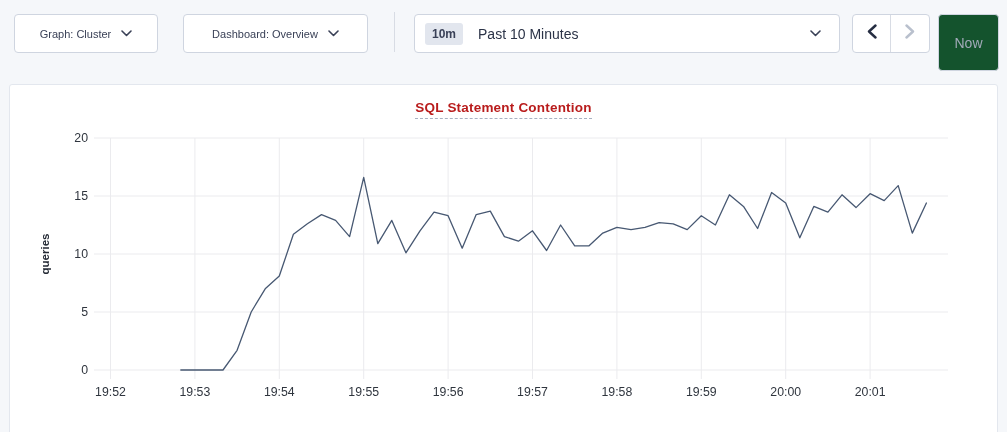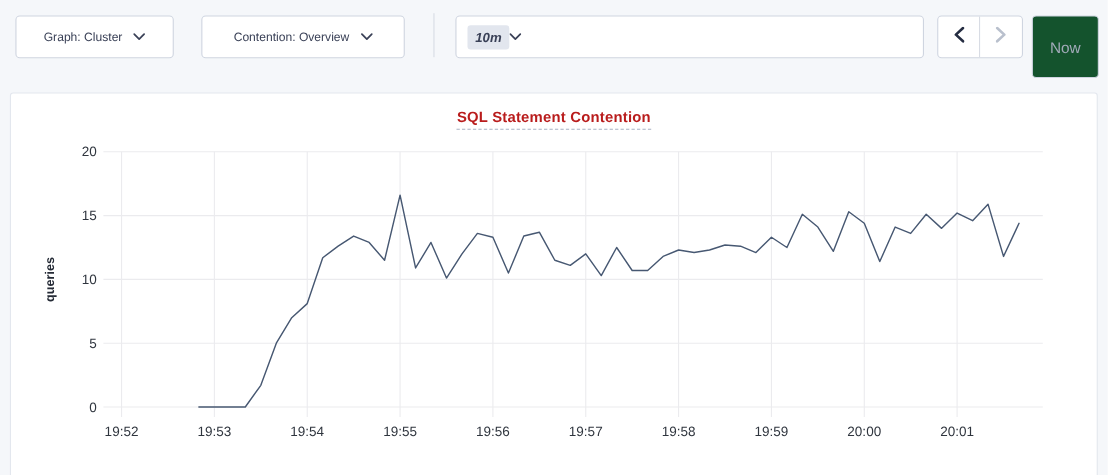--- a/index.html
+++ b/index.html
@@ -23,21 +23,20 @@
   .chev svg { display:block; }
   #toolbar-divider {
     position:absolute; left:394px; top:12px; width:1px; height:40px;
     background:#d8dce4;
   }
   #time-select {
     position:absolute; left:414px; top:14px; width:426px; height:39px;
     background:#fff; border:1px solid #cfd5e0; border-radius:4px;
     display:flex; align-items:center; cursor:pointer;
     padding:0 10px;
-    font-style:italic;
   }
   #time-badge {
     background:#e2e6ee; color:#3a4157; font-size:12px; font-weight:bold;
     border-radius:3px; padding:5px 7px; line-height:1;
   }
   #time-label { font-size:14px; color:#2b3347; margin-left:15px; flex:1; }
   #time-chevron { margin-right:8px; }
   #arrow-group {
     position:absolute; left:852px; top:14px; width:78px; height:39px;
     background:#fff; border:1px solid #cfd5e0; border-radius:4px;
@@ -70,32 +69,33 @@
   <div class="btn" id="graph-btn">
     <span>Graph: Cluster</span>
     <span class="chev">
       <svg width="11" height="7" viewBox="0 0 11 7">
           <polyline points="1,1 5.5,5.5 10,1" fill="none" stroke="#3a4157" stroke-width="1.6" stroke-linecap="round" stroke-linejoin="round"></polyline>
         </svg>
     </span>
   </div>
 
   <div class="btn" id="dashboard-btn">
-    <span>Contention: Overview</span>
+    <span>Dashboard: Overview</span>
     <span class="chev">
       <svg width="11" height="7" viewBox="0 0 11 7">
           <polyline points="1,1 5.5,5.5 10,1" fill="none" stroke="#3a4157" stroke-width="1.6" stroke-linecap="round" stroke-linejoin="round"></polyline>
         </svg>
     </span>
   </div>
 
   <div id="toolbar-divider"></div>
 
   <div id="time-select">
     <span id="time-badge">10m</span>
+    <span id="time-label">Past 10 Minutes</span>
     <span id="time-chevron" class="chev">
       <svg width="11" height="7" viewBox="0 0 11 7">
           <polyline points="1,1 5.5,5.5 10,1" fill="none" stroke="#3a4157" stroke-width="1.6" stroke-linecap="round" stroke-linejoin="round"></polyline>
         </svg>
     </span>
   </div>
 
   <div id="arrow-group">
     <div class="arrow-cell">
       <span>

